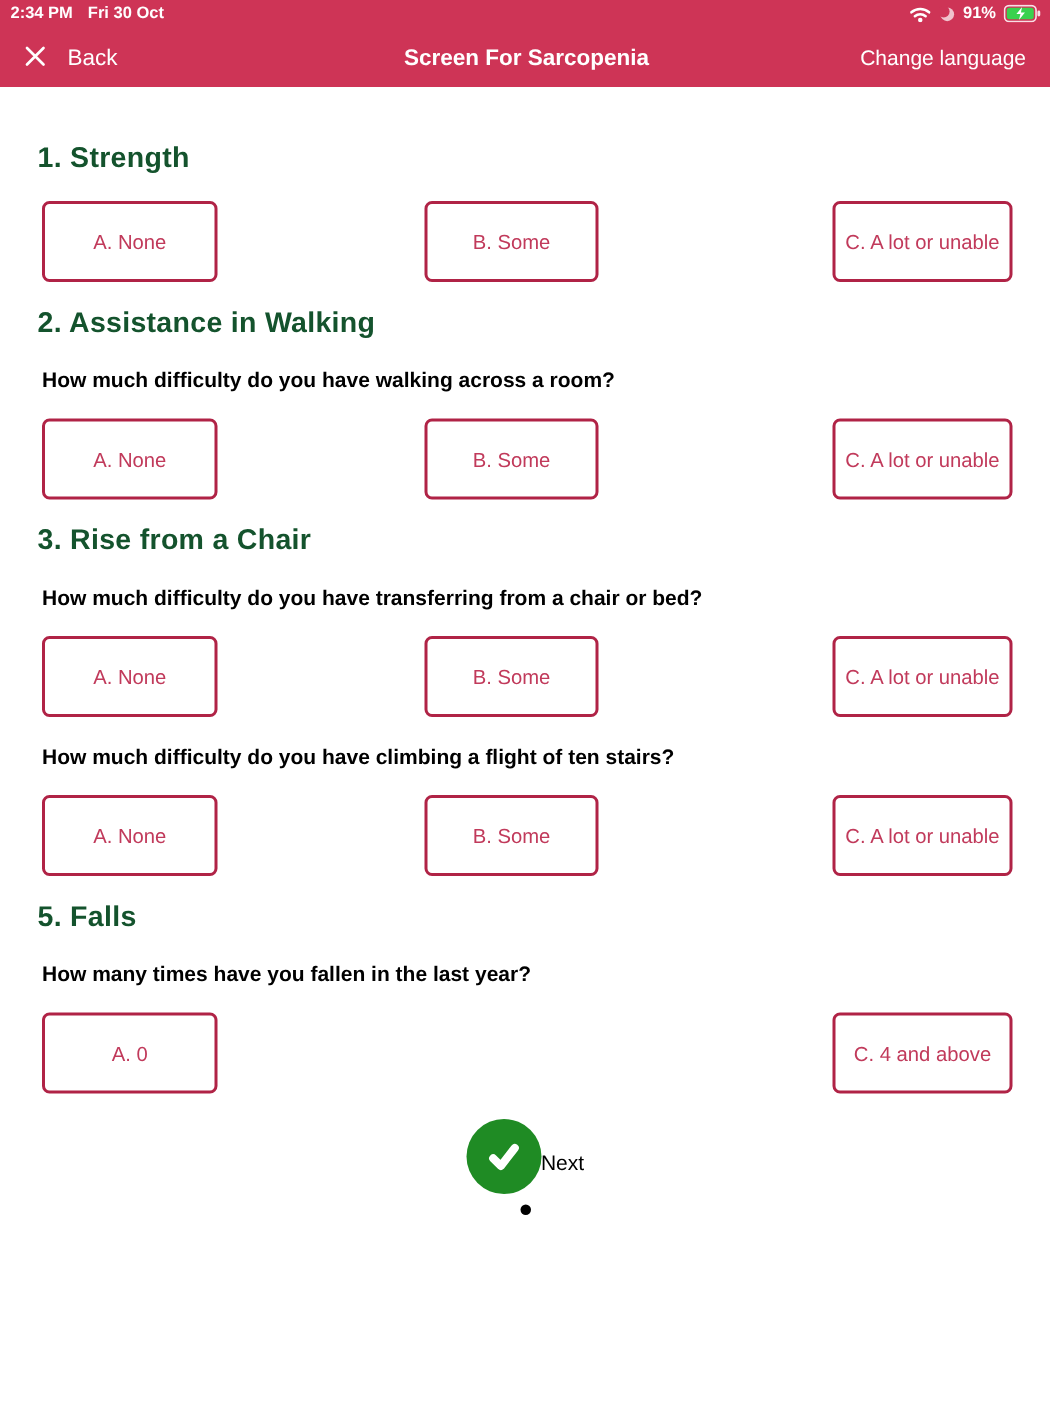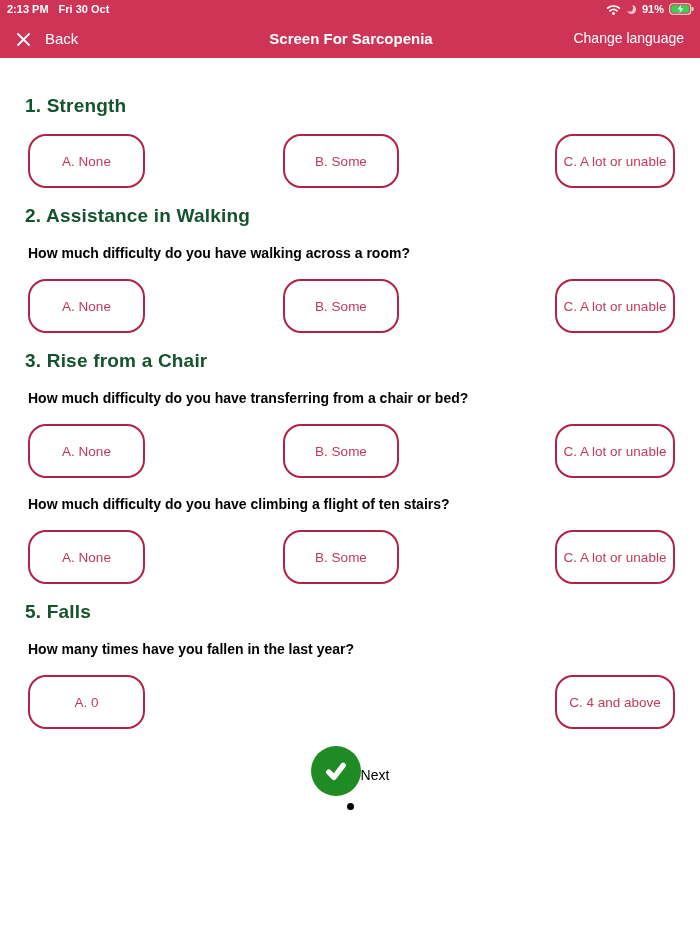--- a/index.html
+++ b/index.html
@@ -25,21 +25,21 @@
   }
   .sb-left { display:flex; gap:10px; align-items:center; }
   .sb-right { display:flex; align-items:center; gap:5px; font-weight:700; }
   .sb-right svg { display:block; }
 
   
   .nav-bar {
     height:40px; background:var(--bar); color:#fff;
     display:flex; align-items:center; position:relative; padding:0 16px;
   }
-  .nav-left { display:flex; align-items:flex-end; gap:14px; font-size:15px; z-index:2; }
+  .nav-left { display:flex; align-items:flex-start; gap:14px; font-size:15px; z-index:2; }
   .close-btn { display:flex; align-items:center; cursor:pointer; }
   .back-btn { cursor:pointer; }
   .nav-title {
     position:absolute; left:2px; right:0; text-align:center;
     font-weight:700; font-size:15px; pointer-events:none; z-index:1;
   }
   .nav-right { margin-left:auto; font-size:14px; cursor:pointer; z-index:2; }
 
   
   .content { padding-top:37px; }
@@ -51,21 +51,21 @@
   .q-prompt {
     margin:18px 28px 0 28px; font-size:14px; line-height:17px;
     font-weight:700; color:#000;
   }
   .options-row {
     margin-top:17px; display:flex; justify-content:space-between;
     padding:0 25px 0 28px;
   }
   .option {
     height:54px; background:#fff; border:2px solid var(--btn-border);
-    border-radius:18px; color:var(--btn-text); font-size:13.5px;
+    border-radius:5px; color:var(--btn-text); font-size:13.5px;
     font-family:inherit; cursor:pointer; white-space:nowrap; padding:0 1px;
   }
   .option-a { width:117px; }
   .option-b { width:116px; }
   .option-c { width:120px;margin-left:18px; }
 
   
   .footer { margin-top:16px; display:flex; flex-direction:column; align-items:center; }
   .next-button { display:flex; flex-direction:row; align-items:center; cursor:pointer; }
   .check-circle {
@@ -73,21 +73,21 @@
     display:flex; align-items:center; justify-content:center;
   }
   .next-label { margin-top:7px; font-size:14px; color:#000; }
   .page-dot { margin-top:7px; width:7px; height:7px; border-radius:50%; background:#000; }
 </style>
 </head>
 <body>
 
 <div class="status-bar">
   <div class="sb-left">
-    <span>2:13 PM</span>
+    <span>2:34 PM</span>
     <span>Fri 30 Oct</span>
   </div>
   <div class="sb-right">
     <span>
       <svg width="15" height="11" viewBox="0 0 15 11">
         <path d="M1.6 4.2a9 9 0 0 1 11.8 0" stroke="#fff" stroke-width="1.7" fill="none" stroke-linecap="round"></path>
         <path d="M3.9 6.8a5.6 5.6 0 0 1 7.2 0" stroke="#fff" stroke-width="1.7" fill="none" stroke-linecap="round"></path>
         <circle cx="7.5" cy="9.4" r="1.5" fill="#fff"></circle>
       </svg>
     </span>

